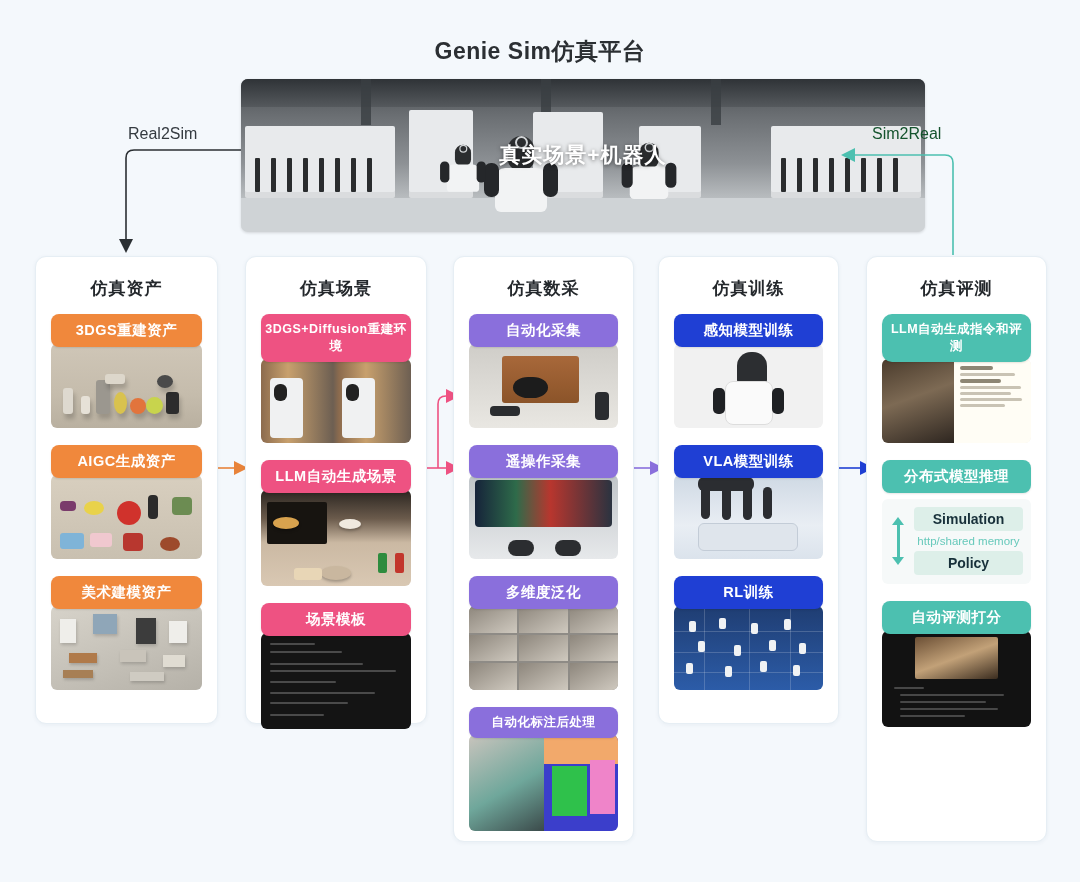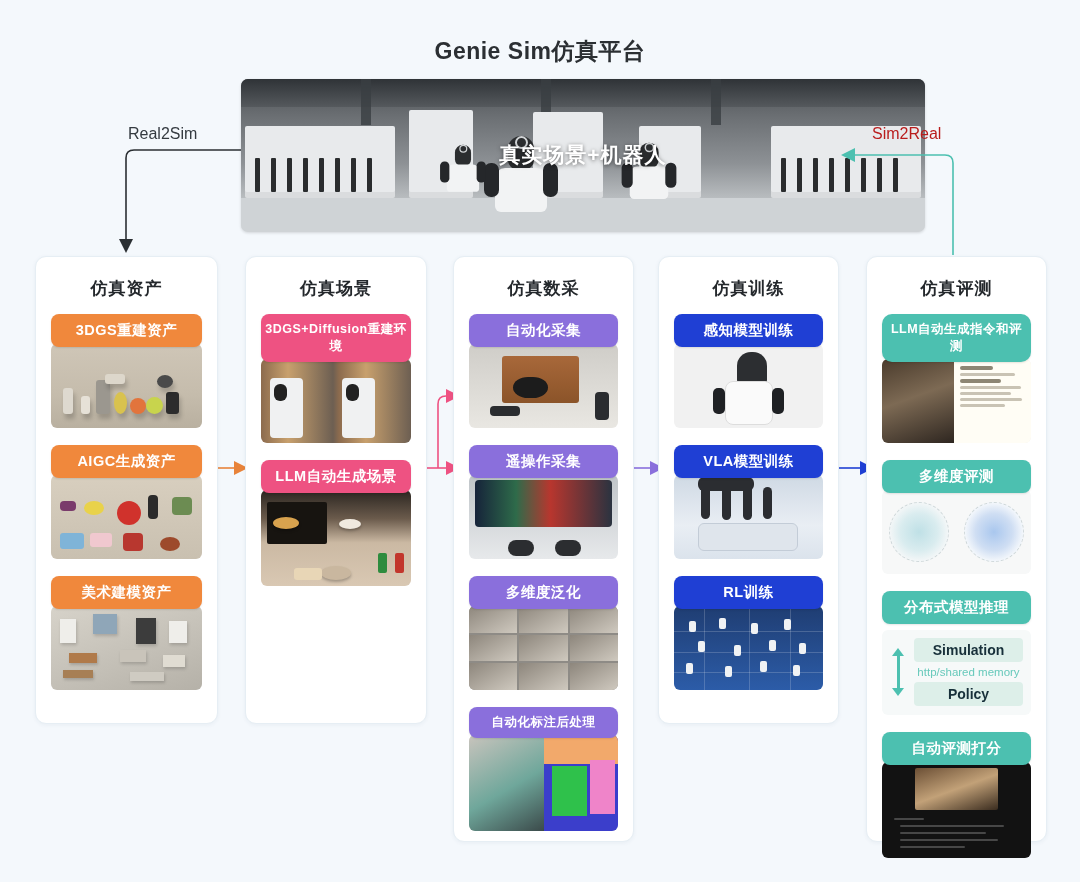--- a/index.html
+++ b/index.html
@@ -40,21 +40,21 @@
   .hero .robot .arm{position:absolute;top:36px;width:15px;height:34px;background:#25272a;border-radius:7px;}
   .hero-caption{
     position:absolute;left:0;top:62px;width:100%;text-align:center;
     color:#ffffff;font-size:21px;font-weight:700;
     text-shadow:0 1px 4px rgba(0,0,0,.55);letter-spacing:1px;
   }
 
   
   .flow-label{position:absolute;font-size:16px;font-weight:500;}
   .flow-label.left{left:128px;top:125px;color:#343a40;}
-  .flow-label.right{left:872px;top:125px;color:#b91c1c;}
+  .flow-label.right{left:872px;top:125px;color:#14532d;}
 
   
   .col{
     position:absolute;background:#ffffff;border:1px solid #e6eef4;
     border-radius:11px;box-shadow:0 1px 4px rgba(40,70,110,.06);
   }
   .col-title{
     text-align:center;font-size:17px;font-weight:700;color:#24282c;
     margin-top:20px;margin-bottom:14px;letter-spacing:1px;
   }
@@ -316,20 +316,33 @@
         <div class="thumb t-table tall">
           <div style="position:absolute;left:4%;top:12%;width:40%;height:44%;background:#171410;border-radius:2px;"></div>
           <div class="plate" style="left:8%;top:28%;width:26px;height:12px;background:#d8a24e;"></div>
           <div class="plate" style="left:52%;top:30%;width:22px;height:10px;"></div>
           <div class="plate" style="left:40%;bottom:6%;width:30px;height:14px;background:#c9b79f;"></div>
           <div style="position:absolute;right:16%;bottom:14%;width:9px;height:20px;background:#2e8c3e;border-radius:2px;"></div>
           <div style="position:absolute;right:5%;bottom:14%;width:9px;height:20px;background:#c2362c;border-radius:2px;"></div>
           <div style="position:absolute;left:22%;bottom:6%;width:28px;height:12px;background:#e8d6b6;border-radius:3px;"></div>
         </div>
       </div>
+      <div class="card">
+        <div class="card-head" style="background:#ee5282;">场景模板</div>
+        <div class="thumb t-code tall">
+          <div class="ln" style="left:6%;top:10%;width:30%;"></div>
+          <div class="ln" style="left:6%;top:19%;width:48%;"></div>
+          <div class="ln" style="left:6%;top:31%;width:62%;"></div>
+          <div class="ln" style="left:6%;top:39%;width:84%;"></div>
+          <div class="ln" style="left:6%;top:50%;width:44%;"></div>
+          <div class="ln" style="left:6%;top:61%;width:70%;"></div>
+          <div class="ln" style="left:6%;top:72%;width:52%;"></div>
+          <div class="ln" style="left:6%;top:84%;width:36%;"></div>
+        </div>
+      </div>
     </div>
   </div>
 
   <div class="col" style="left:453px;top:256px;width:179px;height:584px;">
     <div class="col-title">仿真数采</div>
     <div class="cards">
       <div class="card">
         <div class="card-head" style="background:#8a6fdc;">自动化采集</div>
         <div class="thumb t-auto">
           <div class="box">
@@ -436,27 +449,20 @@
               <div class="bar" style="width:80%"></div>
             <div class="ttl" style="width:60%"></div>
             <div class="bar" style="width:88%"></div>
               <div class="bar" style="width:74%"></div>
             <div class="bar" style="width:90%"></div>
               <div class="bar" style="width:66%"></div>
           </div>
         </div>
       </div>
       <div class="card">
-        <div class="card-head" style="background:#4cc0b0;">多维度评测</div>
-        <div class="thumb t-radar">
-          <div class="rd"></div>
-          <div class="rd b"></div>
-        </div>
-      </div>
-      <div class="card">
         <div class="card-head" style="background:#4cc0b0;">分布式模型推理</div>
         <div class="infra">
           <div class="dbl">
             <div class="up"></div>
               <div class="bar"></div>
               <div class="dn"></div>
           </div>
           <div class="stack">
             <div class="chip">Simulation</div>
             <div class="mid">http/shared memory</div>

